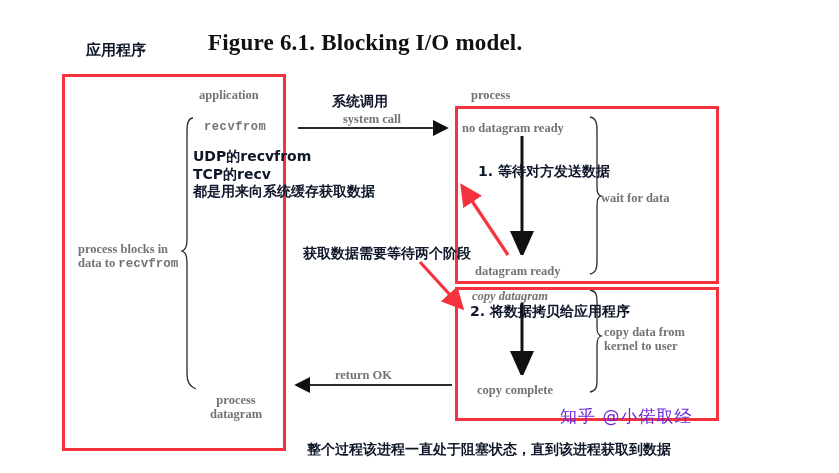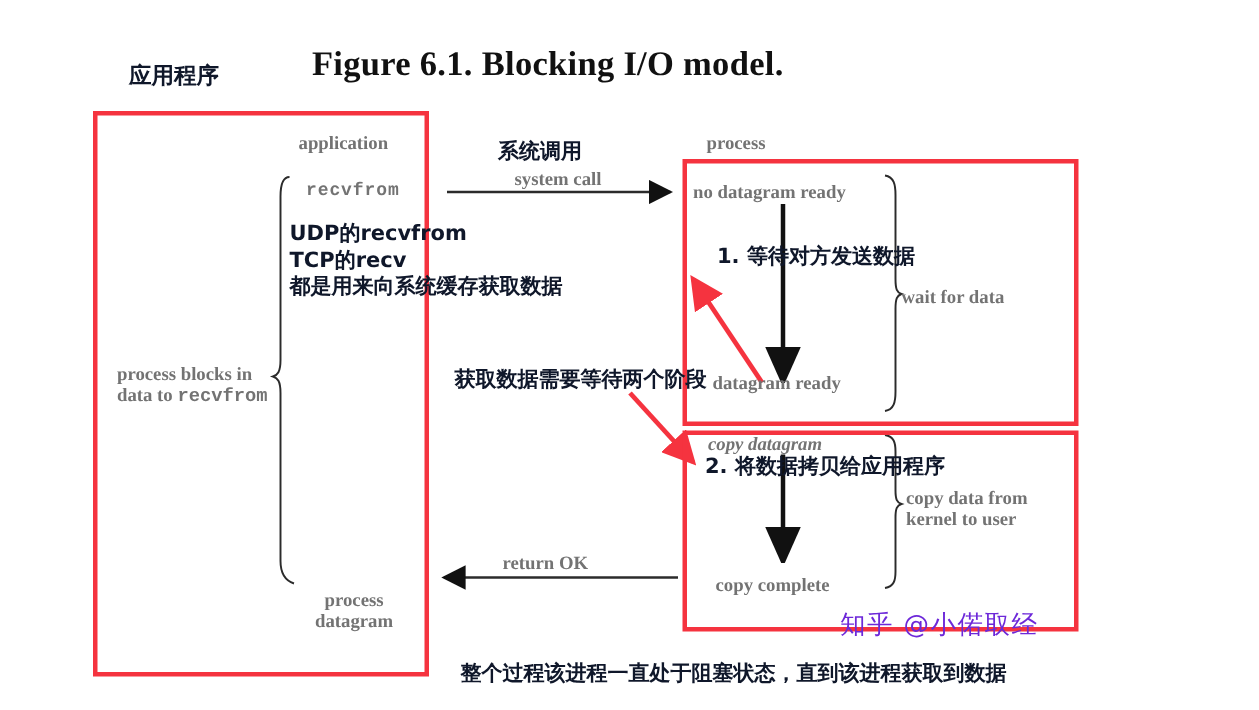--- a/index.html
+++ b/index.html
@@ -68,21 +68,21 @@
     line-height: 1.15;
   }
   .lbl-mono { font-family: "Liberation Mono", monospace; font-weight: bold; }
 
   #lbl-application  { left: 199px; top: 88px; }
   #lbl-recvfrom     { left: 204px; top: 121px; font-family: "Liberation Mono", monospace; font-size: 12px; letter-spacing: 0.6px; }
   #lbl-syscall      { left: 343px; top: 112px; }
   #lbl-kernel       { left: 471px; top: 88px; }
   #lbl-nodatagram   { left: 462px; top: 121px; }
   #lbl-waitfordata  { left: 601px; top: 191px; }
-  #lbl-datagramready{ left: 475px; top: 248px; text-align: right; }
+  #lbl-datagramready{ left: 475px; top: 264px; text-align: right; }
   #lbl-copydatagram { left: 472px; top: 289px; font-style: italic; }
   #lbl-copydatafrom { left: 604px; top: 325px; }
   #lbl-copycomplete { left: 477px; top: 383px; }
   #lbl-returnok     { left: 335px; top: 368px; }
   #lbl-processblocks{ left: 78px;  top: 242px; }
   #lbl-processdg    { left: 210px; top: 393px; text-align: center; }
 
   
   #watermark {
     left: 560px;

